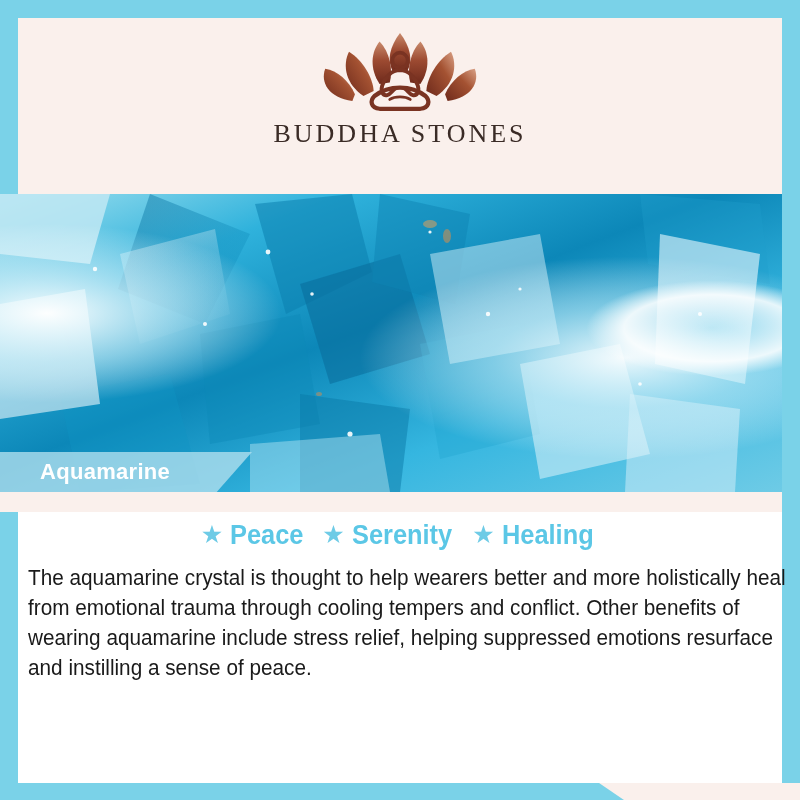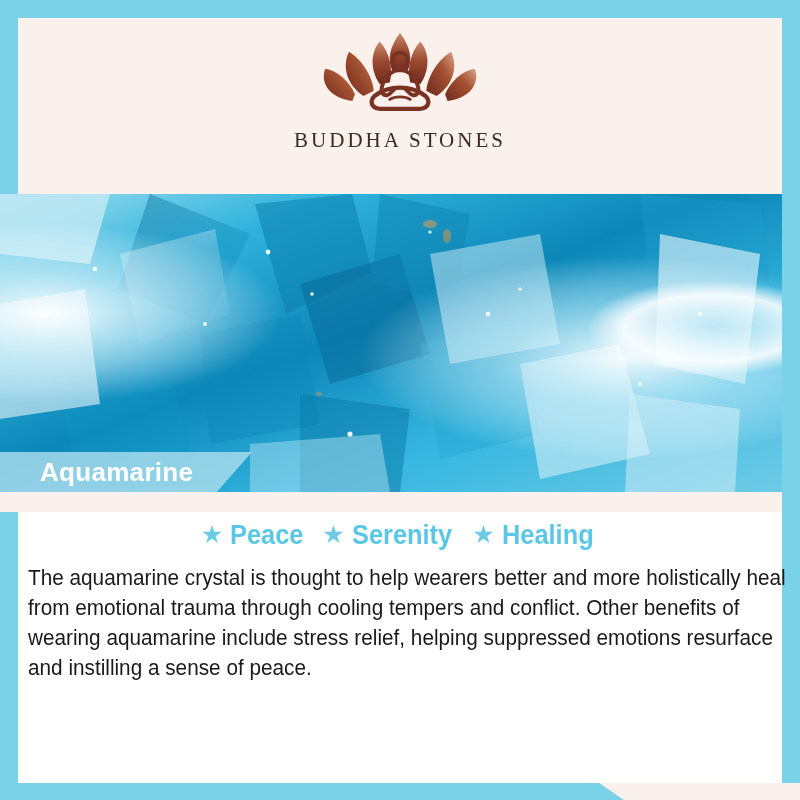--- a/index.html
+++ b/index.html
@@ -26,23 +26,23 @@
 
   
   .logo-wrap {
     position:absolute;
     left:0; right:0; top:10px;
     display:flex; flex-direction:column;
     align-items:center; justify-content:flex-start;
   }
   .logo-mark { width:170px; height:86px; display:block; }
   .logo-text {
-    margin-top:14px;
+    margin-top:5px;
     font-family:"Liberation Serif", serif;
-    font-size:21px;
+    font-size:26px;
     letter-spacing:3.0px;
     color:#3a2b26;
     white-space:nowrap;
   }
 
   
   .title-band {
     position:absolute;
     left:165px; top:140px;
     width:470px; height:54px;
@@ -77,21 +77,21 @@
     width:252px; height:40px;
     background:rgba(175,223,238,0.80);
     -webkit-clip-path: polygon(0 0, 100% 0, 86% 100%, 0 100%);
     clip-path: polygon(0 0, 100% 0, 86% 100%, 0 100%);
     display:flex; align-items:center;
   }
   .stone-name {
     margin-left:40px;
     color:#ffffff;
     font-weight:700;
-    font-size:26px;
+    font-size:22px;
     letter-spacing:0.3px;
     white-space:nowrap;
   }
 
   
   .cream-strip {
     position:absolute;
     left:0; top:492px;
     width:782px; height:20px;
     background:#faf0ec;

